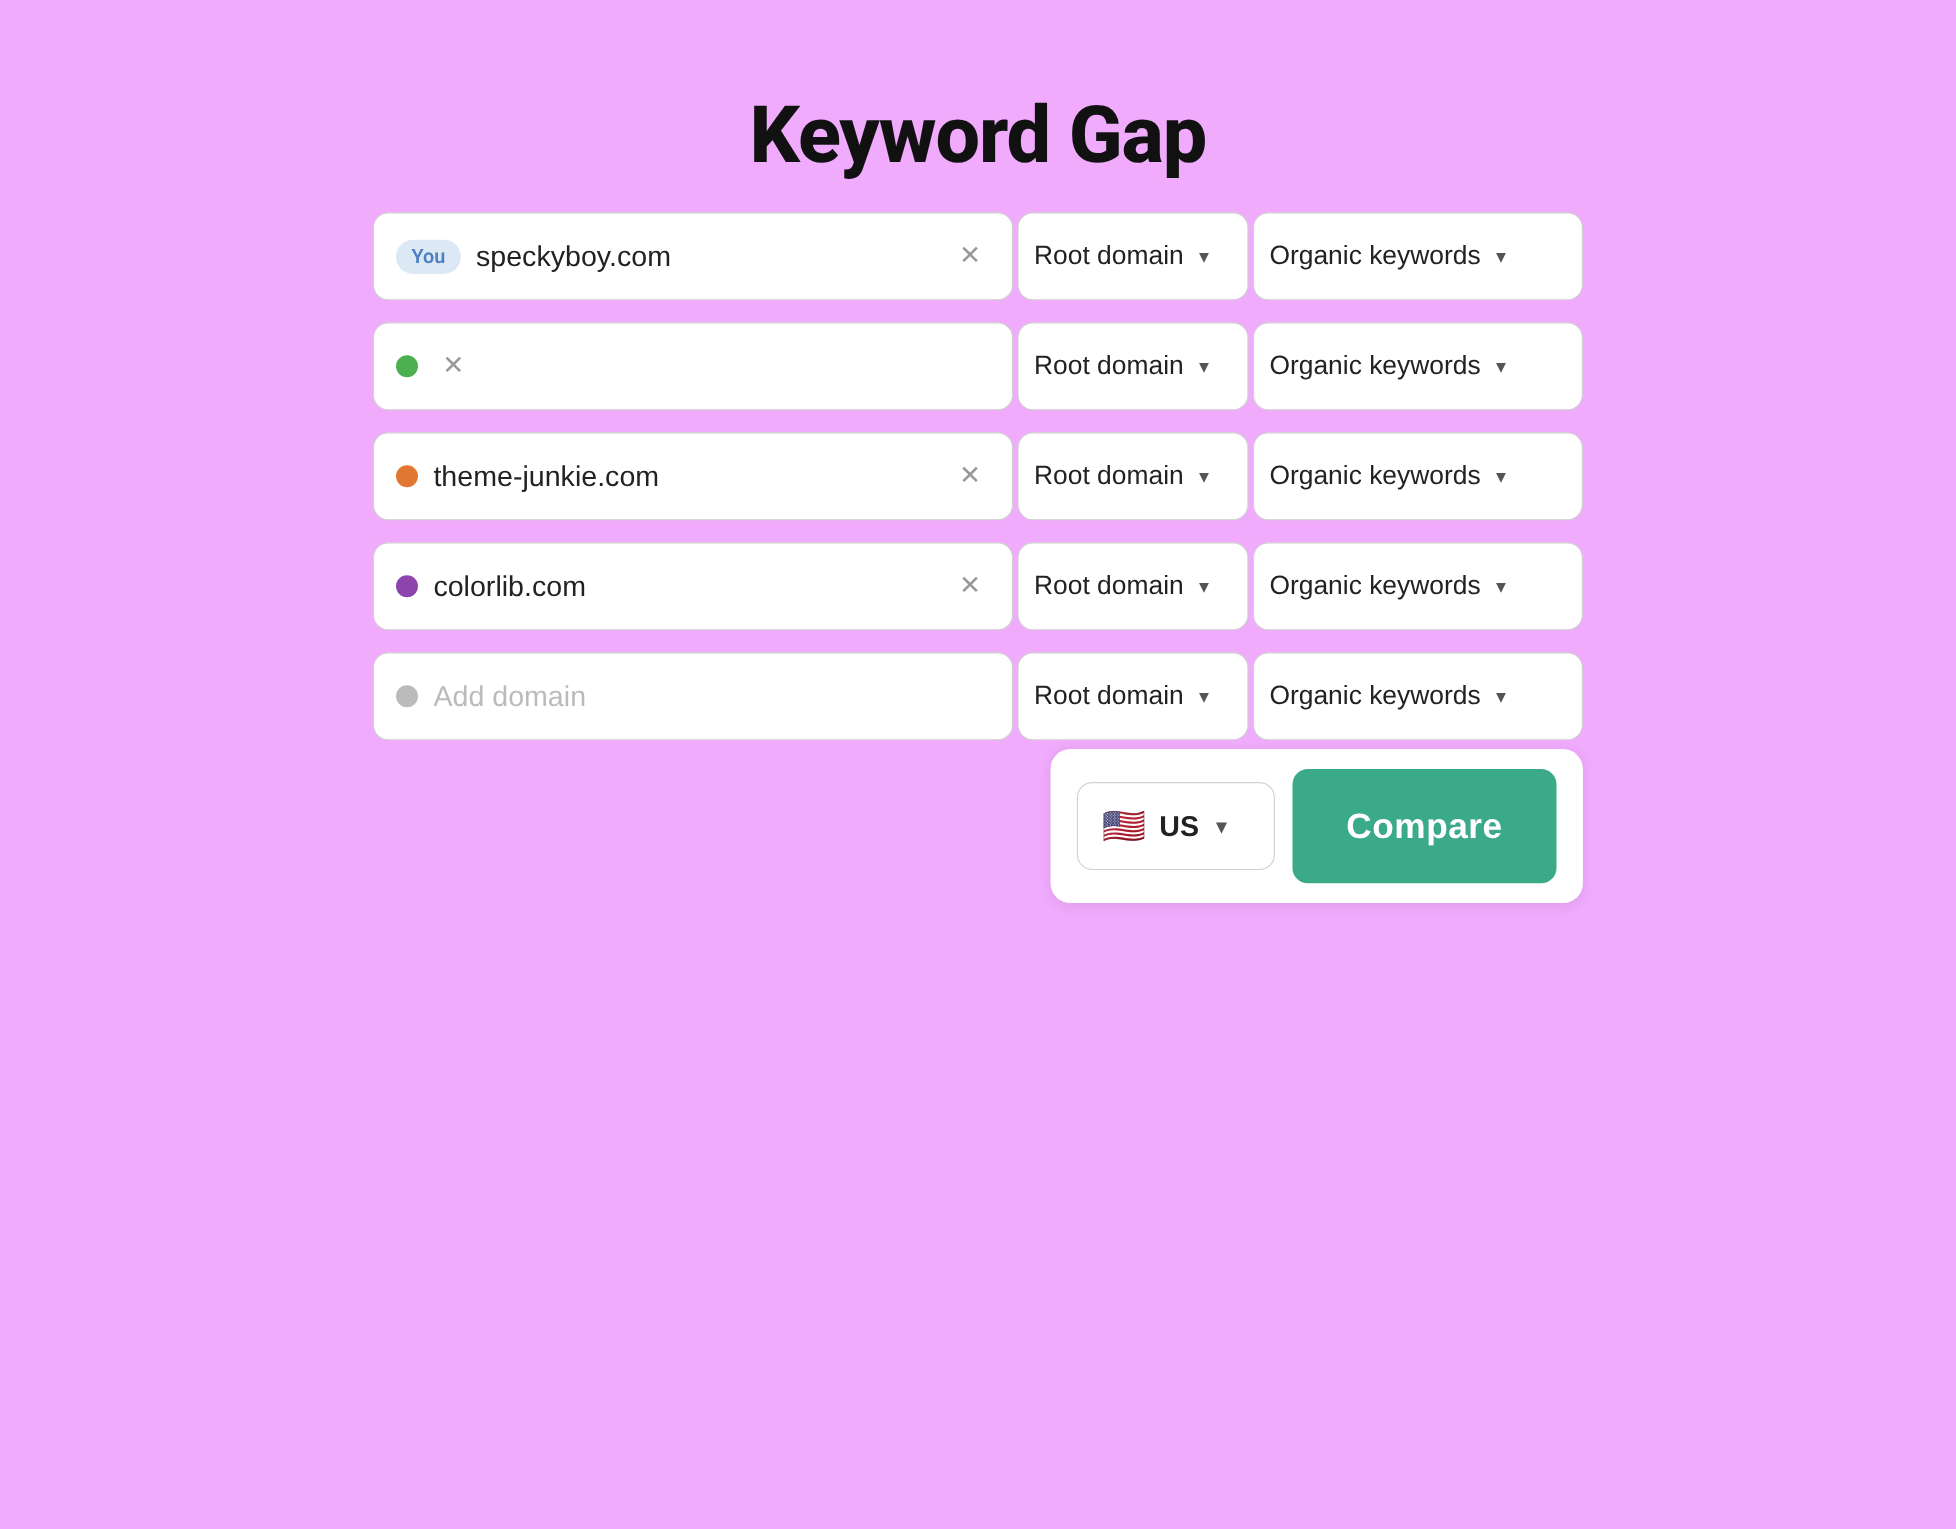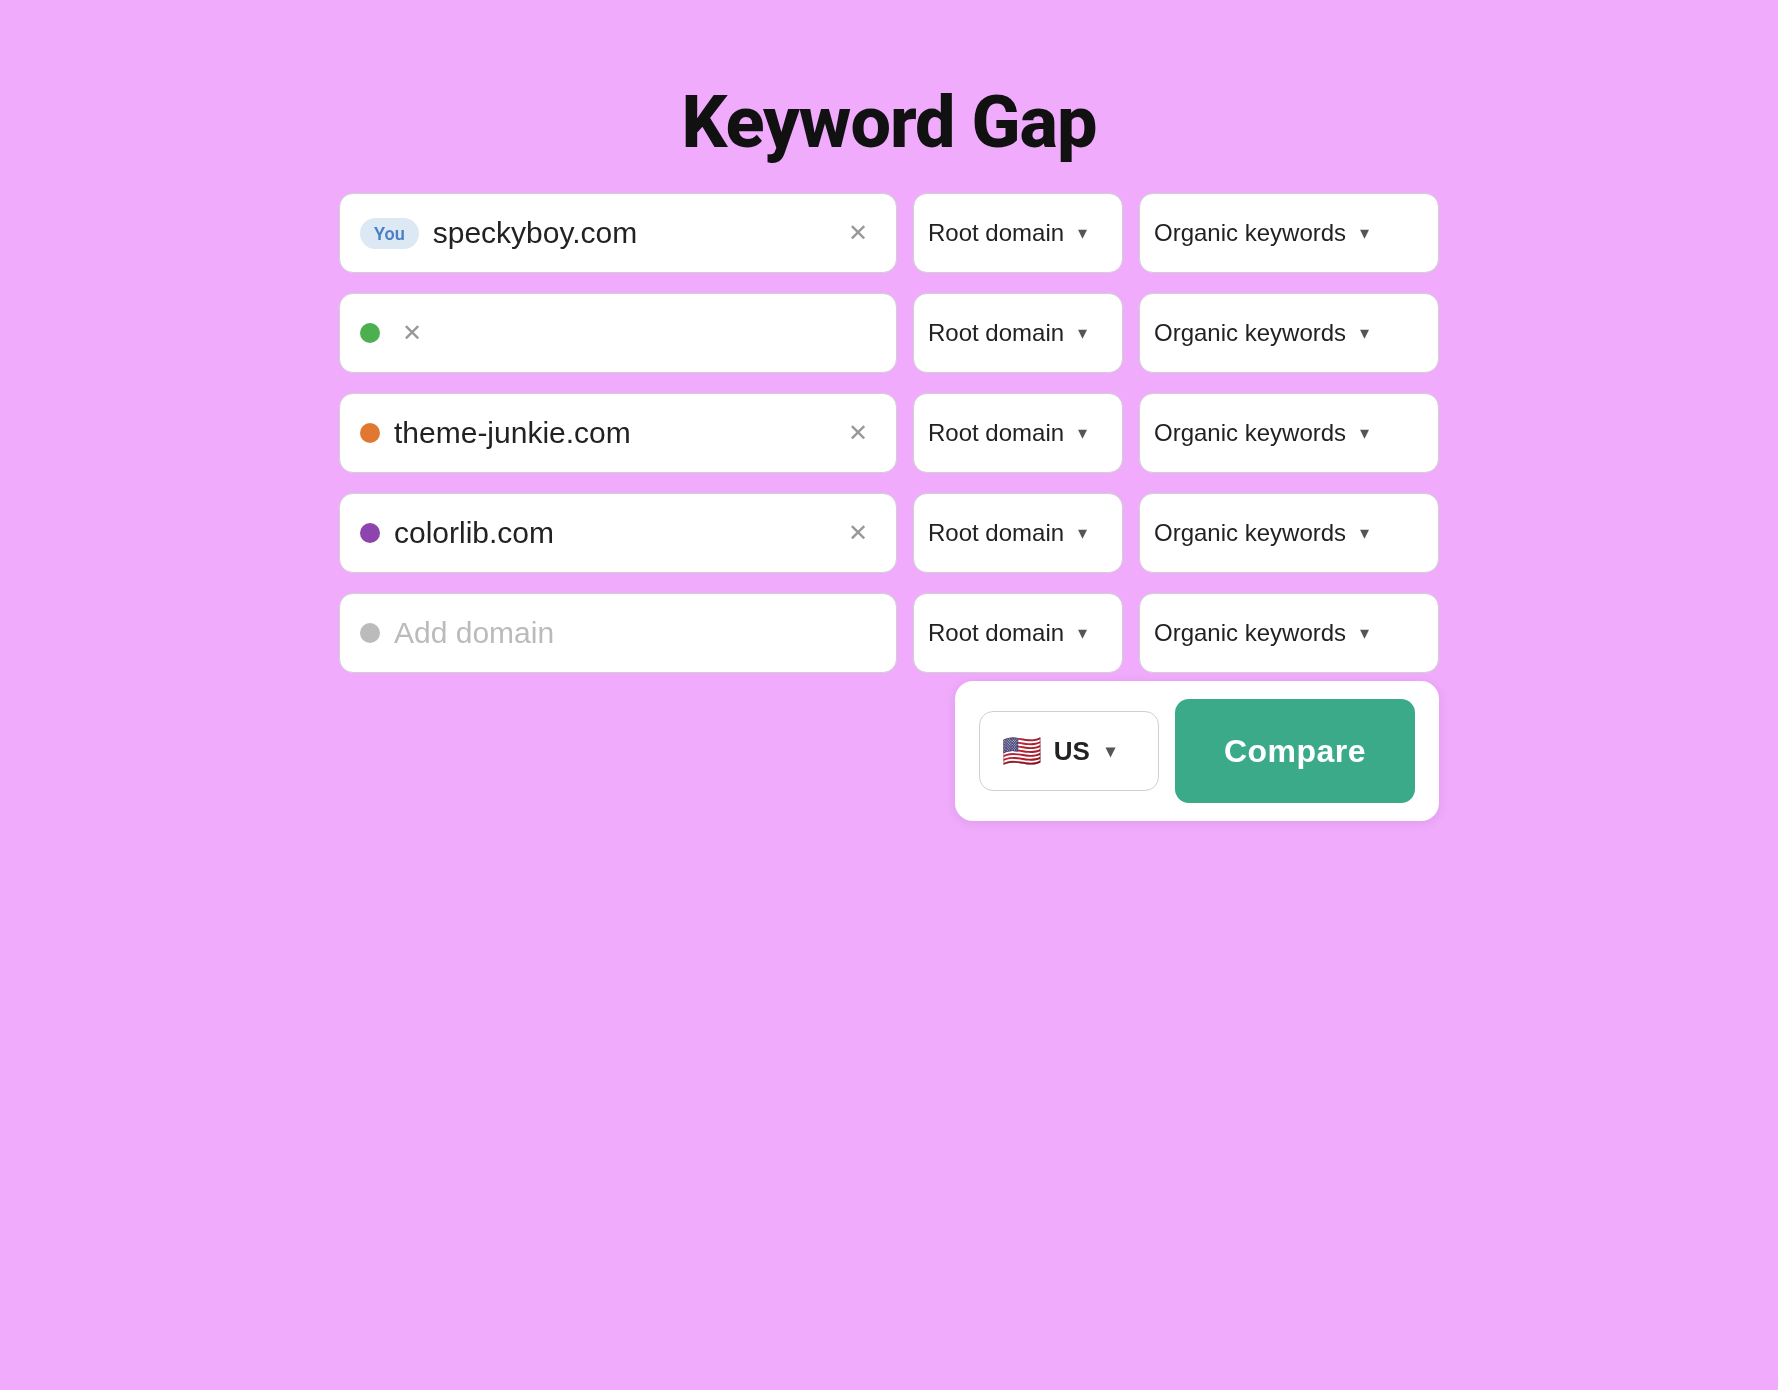--- a/index.html
+++ b/index.html
@@ -52,21 +52,21 @@
       width: 100%;
       max-width: 1100px;
       display: flex;
       flex-direction: column;
       gap: 20px;
     }
 
     .domain-row {
       display: flex;
       align-items: center;
-      gap: 16px;
+      gap: 4px;
       width: 100%;
     }
 
     .domain-input-wrapper {
       flex: 1;
       display: flex;
       align-items: center;
       background: #fff;
       border: 1.5px solid #d0d0d0;
       border-radius: 14px;
@@ -96,21 +96,21 @@
 
     .dot-green { background: #4caf50; }
     .dot-orange { background: #e07832; }
     .dot-purple { background: #8e44ad; }
     .dot-gray { background: #bbb; }
 
     .domain-input-wrapper input {
       flex: 1;
       border: none;
       outline: none;
-      font-size: 30px;
+      font-size: 26px;
       color: #222;
       background: transparent;
     }
 
     .domain-input-wrapper input::placeholder {
       color: #bbb;
     }
 
     .clear-btn {
       background: none;

